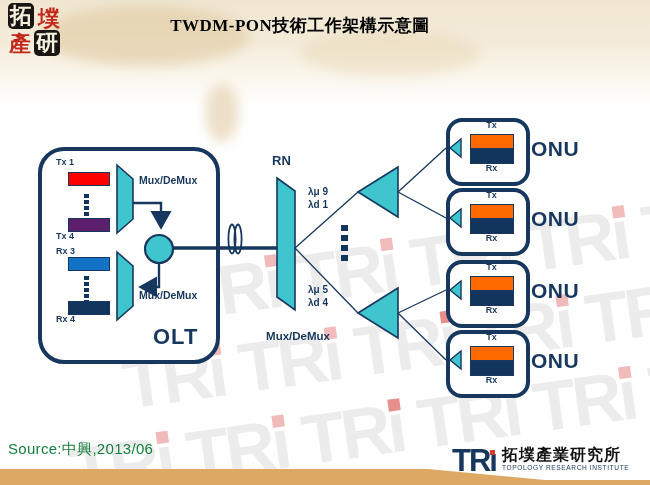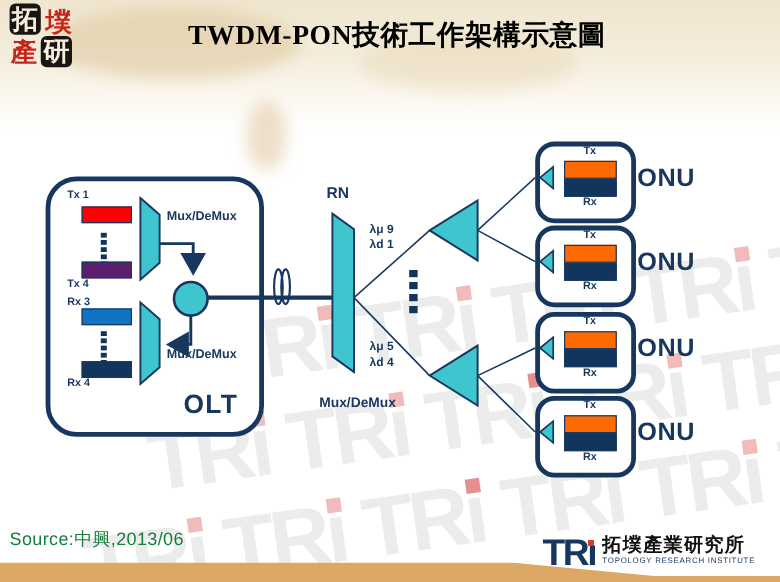--- a/index.html
+++ b/index.html
@@ -16,22 +16,22 @@
   .blob3{left:205px;top:84px;width:34px;height:58px;background:rgba(219,193,148,.5);}
 
   .logo{left:6px;top:2px;width:60px;height:58px;z-index:3;}
   .logo-cell{position:absolute;width:26px;height:26px;line-height:26px;text-align:center;
     font-family:"Liberation Serif","DejaVu Serif",serif;font-weight:bold;font-size:22px;}
   .logo-dark{background:#181512;color:#F6EFDD;border-radius:5px;}
   .logo-red{color:#C2271B;}
   .lc0{left:2px;top:1px;}  .lc1{left:30px;top:4px;}
   .lc2{left:1px;top:29px;} .lc3{left:28px;top:28px;}
 
-  .title{left:95px;top:14px;width:410px;text-align:right;z-index:3;color:#000;
-    font-family:"Liberation Serif","DejaVu Serif",serif;font-weight:bold;font-size:23px;
+  .title{left:95px;top:14px;width:410px;text-align:center;z-index:3;color:#000;
+    font-family:"Liberation Serif","DejaVu Serif",serif;font-weight:bold;font-size:17px;
     letter-spacing:.5px;white-space:nowrap;}
 
   
   .watermark{left:175px;top:262px;width:720px;height:260px;z-index:2;
     transform:rotate(-8deg);transform-origin:0 0;}
   .wm-row{display:flex;gap:16px;height:80px;align-items:flex-start;}
   .wm-tile{font-weight:bold;font-size:70px;line-height:70px;color:#ECECEC;
     letter-spacing:-4px;white-space:nowrap;}
   .tri-i{position:relative;display:inline-block;}
   .tri-i .dot{position:absolute;}

